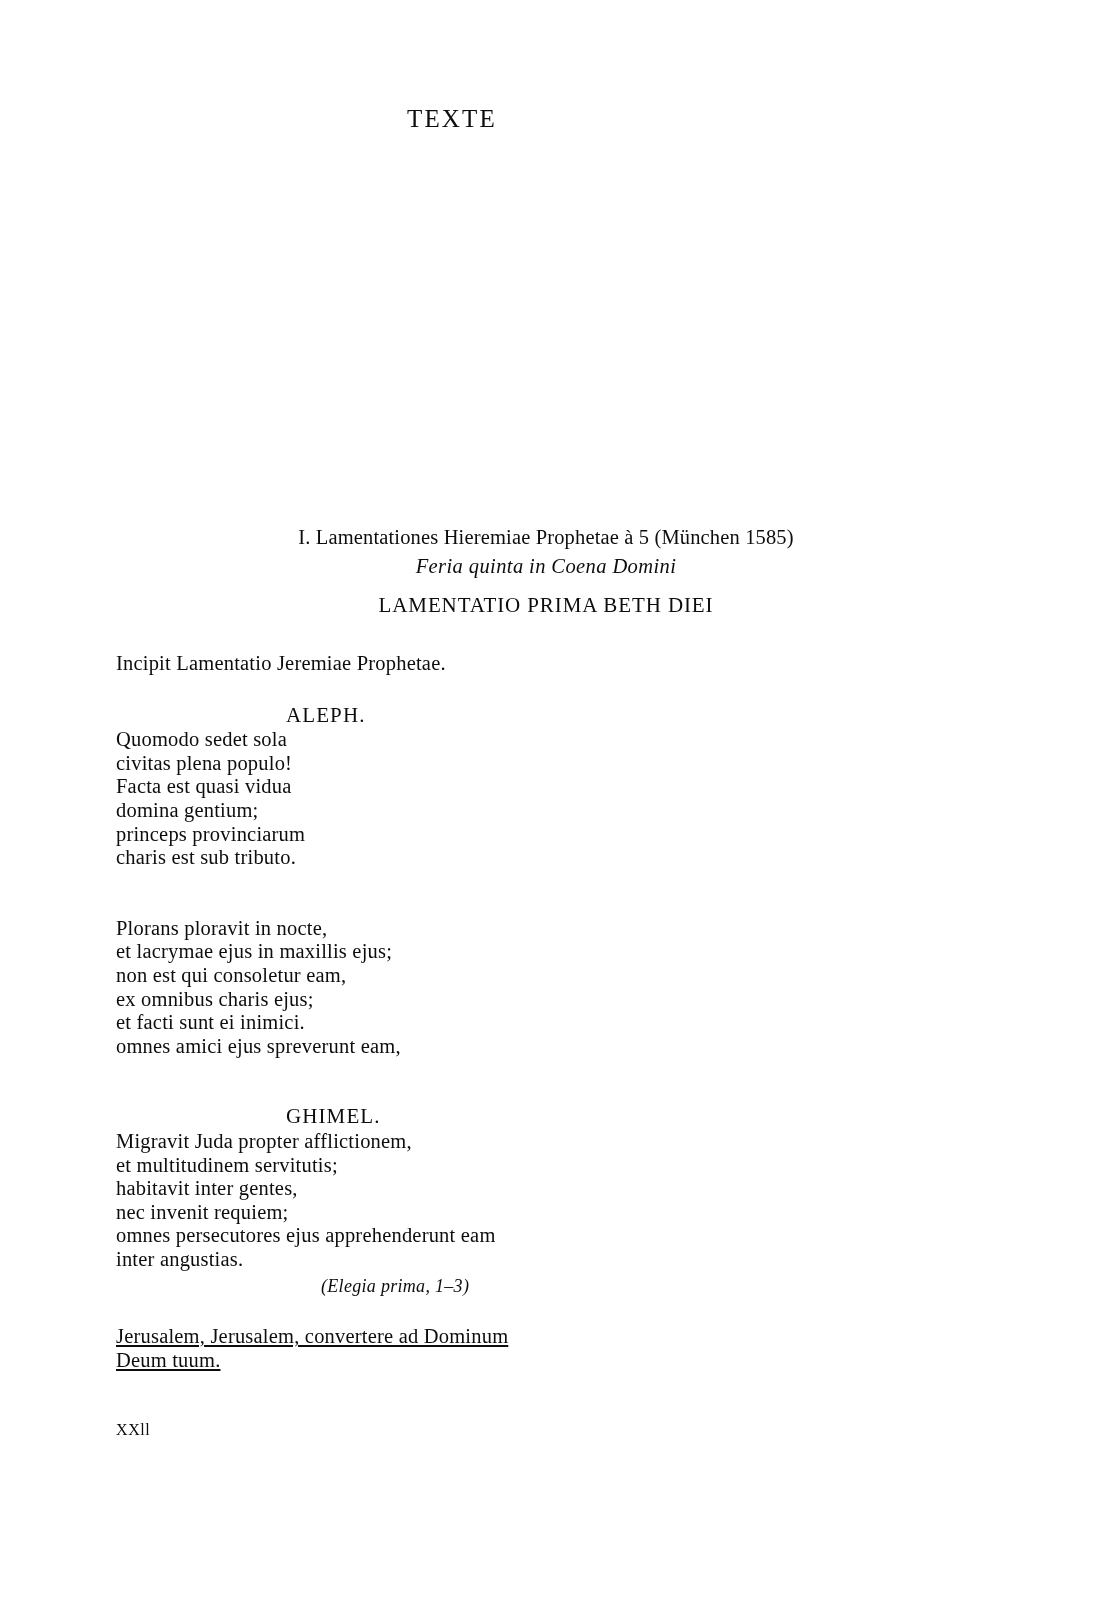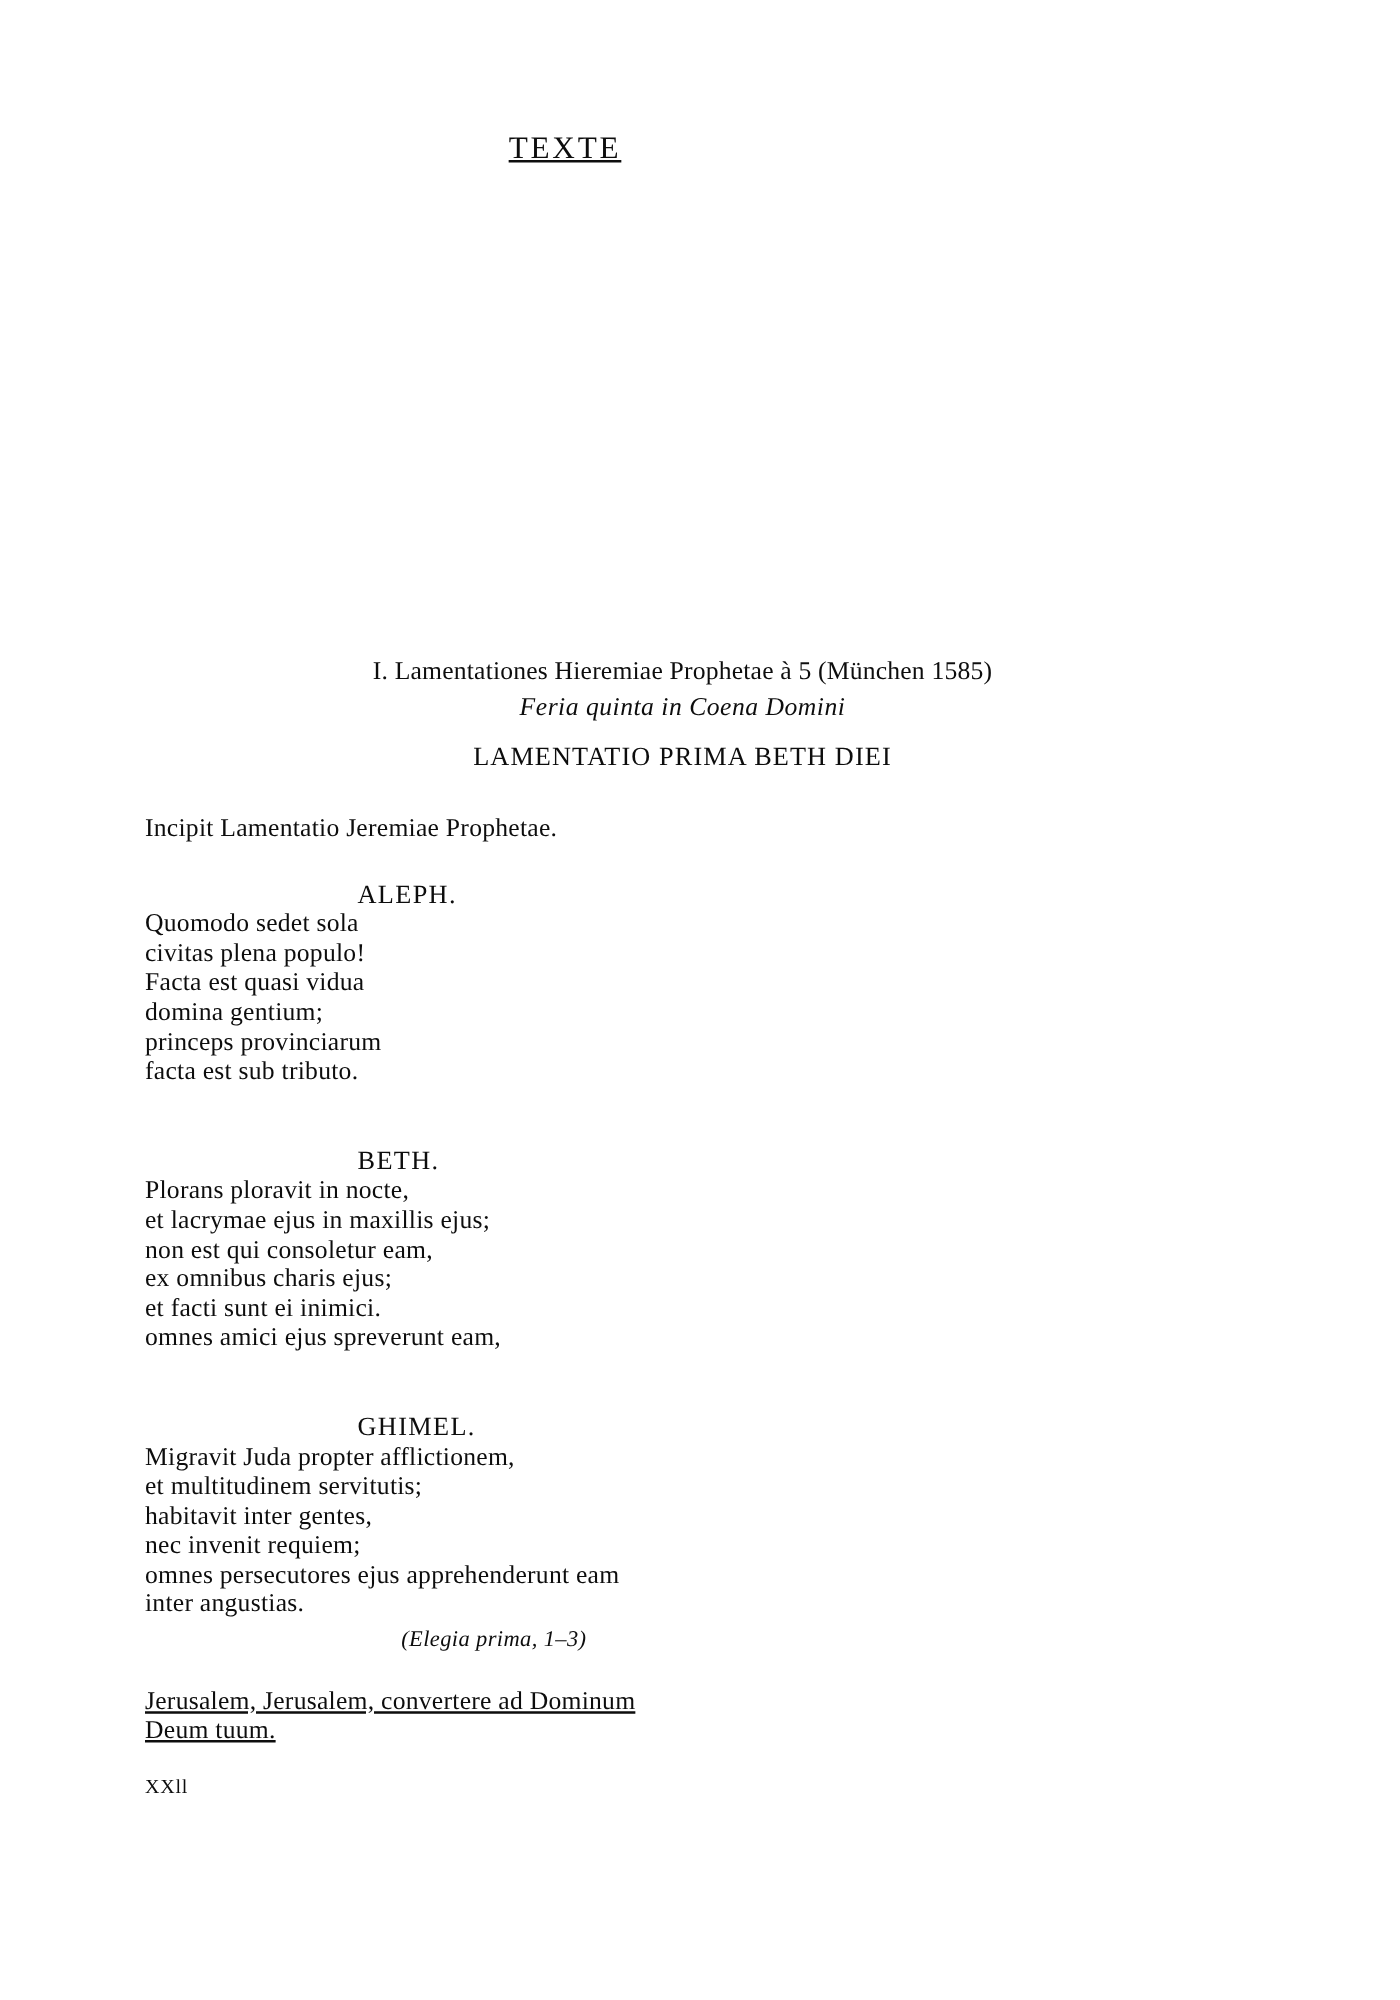--- a/index.html
+++ b/index.html
@@ -22,21 +22,20 @@
   
   .running-head {
     position: absolute;
     top: 105px;
     left: 0;
     width: 904px;
     text-align: center;
     font-size: 25px;
     letter-spacing: 2.2px;
     font-weight: 400;
-    text-decoration: underline;
   }
 
   
   .work-heading {
     position: absolute;
     top: 524px;
     left: 0;
     width: 1092px;
     text-align: center;
   }
@@ -140,26 +139,25 @@
     <p class="incipit">Incipit Lamentatio Jeremiae Prophetae.</p>
 
     <div class="stanza">
       <p class="stanza-label">ALEPH.</p>
       <ul class="stanza-lines">
         <li>Quomodo sedet sola</li>
         <li>civitas plena populo!</li>
         <li>Facta est quasi vidua</li>
         <li>domina gentium;</li>
         <li>princeps provinciarum</li>
-        <li>facta est sub tributo.</li>
+        <li>charis est sub tributo.</li>
       </ul>
     </div>
 
     <div class="stanza">
-      <p class="stanza-label">BETH.</p>
       <ul class="stanza-lines">
         <li>Plorans ploravit in nocte,</li>
         <li>et lacrymae ejus in maxillis ejus;</li>
         <li>non est qui consoletur eam,</li>
         <li>ex omnibus charis ejus;</li>
         <li>et facti sunt ei inimici.</li>
         <li>omnes amici ejus spreverunt eam,</li>
       </ul>
     </div>
 

